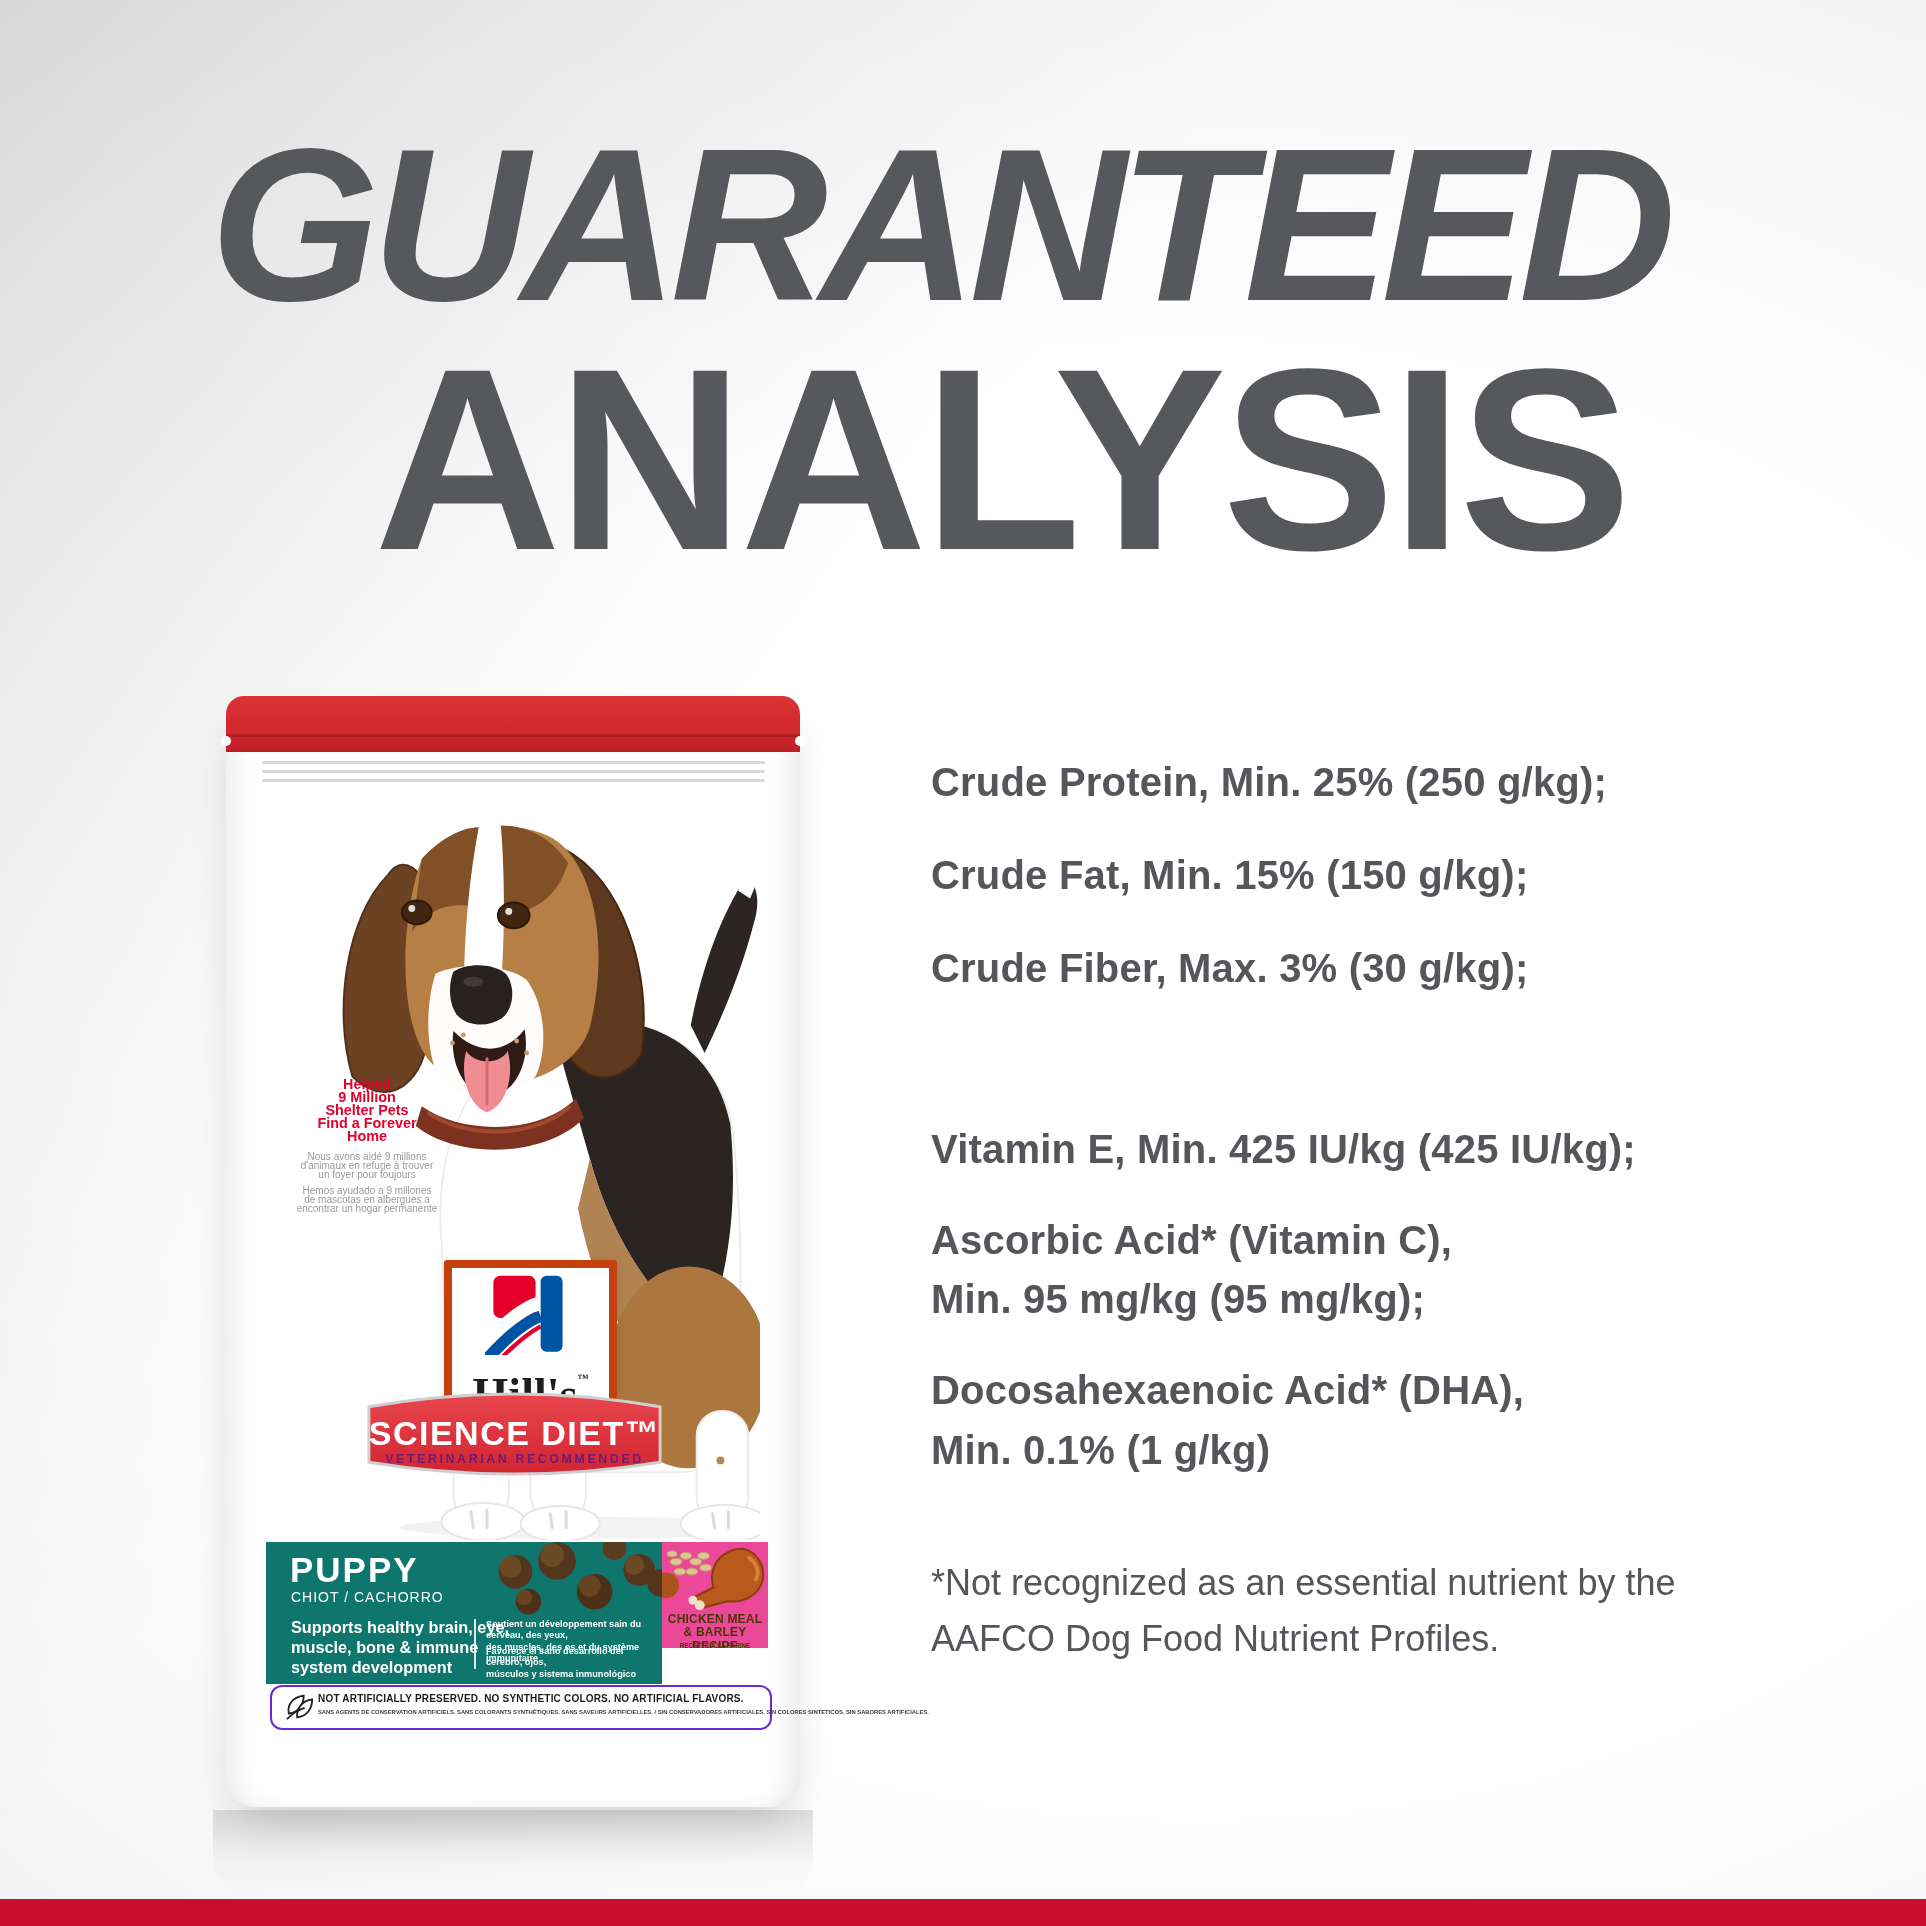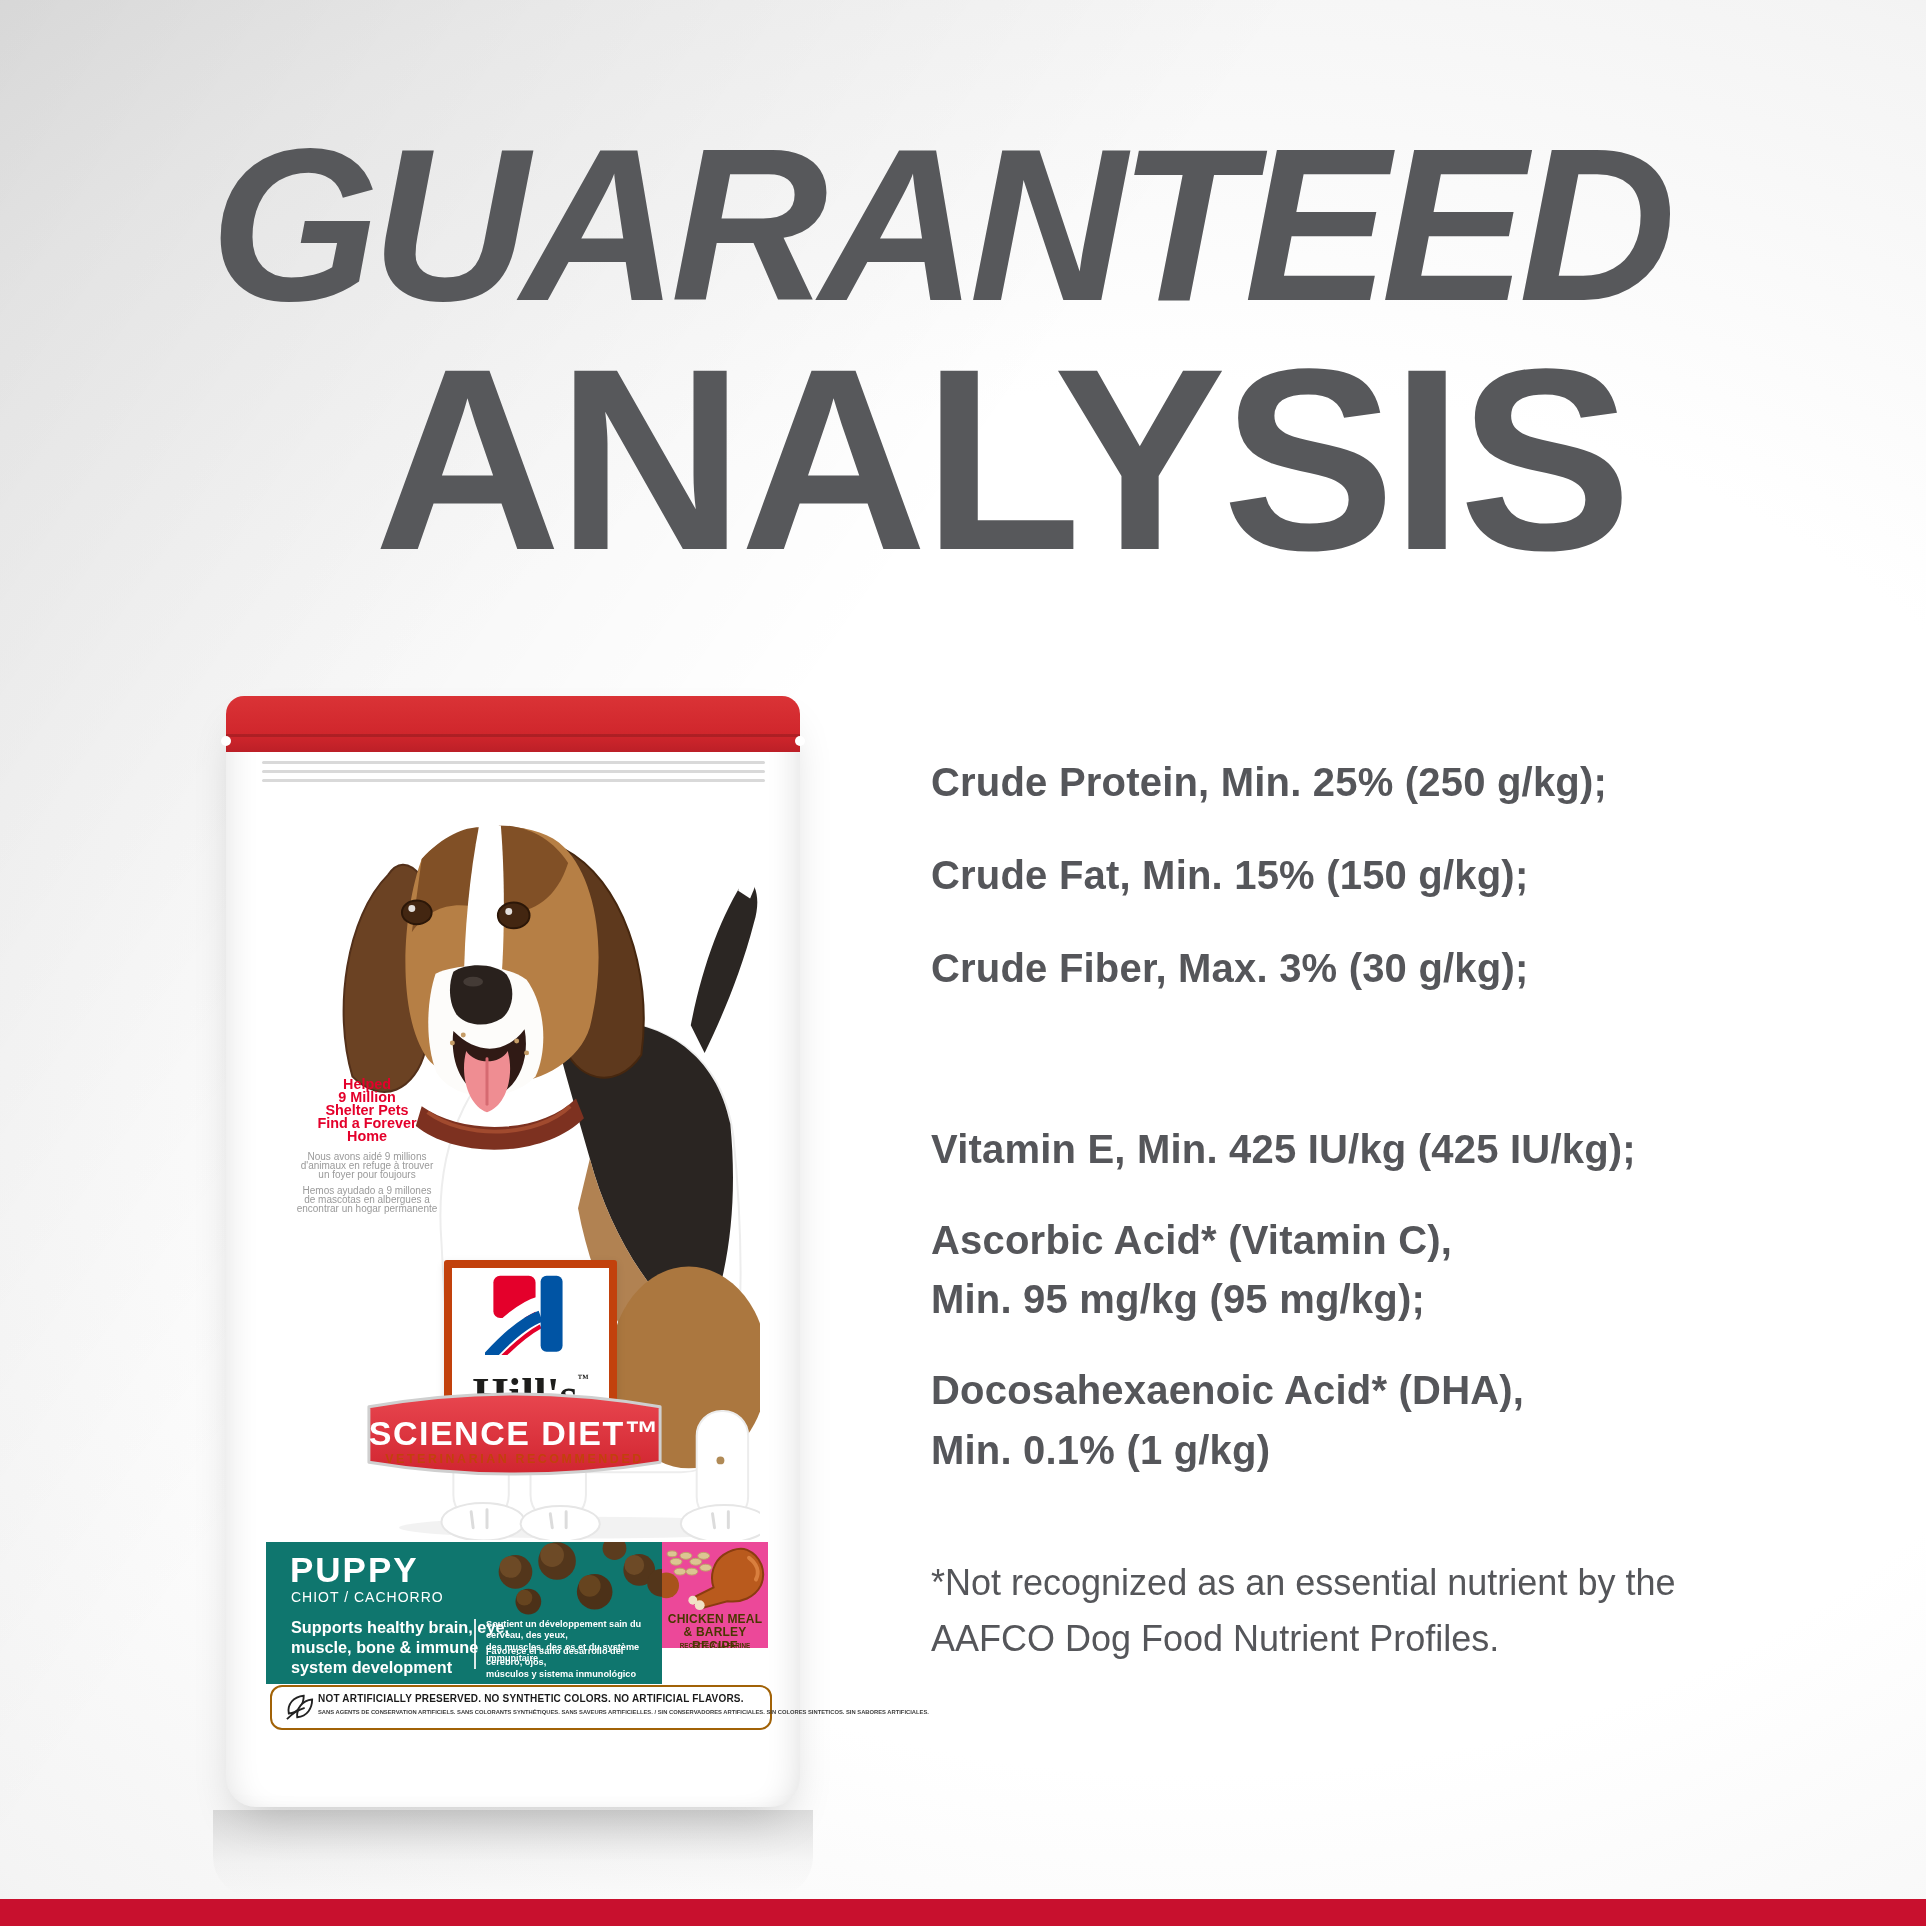--- a/index.html
+++ b/index.html
@@ -32,35 +32,35 @@
   .promo{left:61px;top:382px;width:160px;text-align:center;}
   .promo-en div{color:#E4002B;font-size:14.4px;line-height:13px;font-weight:700;}
   .promo-intl div{color:#9a9a9a;font-size:10px;line-height:9px;font-weight:400;}
   .promo-fr{margin-top:9px;} .promo-es{margin-top:7px;}
   
   .logobox{left:218px;top:564px;width:157px;height:141px;background:#fff;border:8px solid #c2410c;border-radius:3px;box-shadow:0 3px 8px rgba(0,0,0,.10);}
   .brand{left:0;top:87px;width:157px;text-align:center;color:#1d1d1b;font-family:"Liberation Serif",serif;font-weight:700;font-size:46px;line-height:46px;}
   .brand sup{font-size:11px;vertical-align:28px;letter-spacing:0;}
   .banner{left:133px;top:693px;width:311px;height:91px;}
   .banner-title{left:0;top:27px;width:311px;text-align:center;color:#fff;font-size:34px;font-weight:700;letter-spacing:1.5px;line-height:34px;white-space:nowrap;}
-  .banner-sub{left:0;top:64px;width:311px;text-align:center;color:#c2410c;font-size:12.4px;font-weight:700;letter-spacing:2.6px;line-height:13px;white-space:nowrap;}
+  .banner-sub{left:0;top:64px;width:311px;text-align:center;color:#701a75;font-size:12.4px;font-weight:700;letter-spacing:2.6px;line-height:13px;white-space:nowrap;}
   
   .green{left:40px;top:846px;width:396px;height:142px;background:#0f766e;overflow:hidden;}
   .g-title{left:24px;top:8px;color:#fff;font-size:35px;font-weight:700;letter-spacing:2px;}
   .g-sub{left:25px;top:47px;color:#fff;font-size:14px;font-weight:400;letter-spacing:1px;}
   .g-claim{left:25px;top:75px;color:#fff;font-size:16.3px;line-height:20px;font-weight:700;}
   .g-div{left:208px;top:77px;width:2px;height:50px;background:rgba(255,255,255,.85);}
   .g-fr{left:220px;top:77px;color:#fff;font-size:9.2px;line-height:11.4px;font-weight:700;}
   .g-es{left:220px;top:104px;color:#fff;font-size:9.2px;line-height:11.4px;font-weight:700;}
   .yellow{left:436px;top:846px;width:106px;height:106px;background:#ec4899;overflow:hidden;}
   .y-title{left:0;top:71px;width:106px;text-align:center;color:#4a3700;font-size:12px;line-height:13.4px;font-weight:700;letter-spacing:0.2px;}
   .y-intl{width:106px;text-align:center;color:#4a3700;font-size:6.3px;line-height:7.3px;font-weight:700;}
   .y-fr{left:0;top:100px;} .y-es{left:0;top:118px;}
   
-  .capsule{left:44px;top:989px;width:498px;height:41px;background:#fff;border:2px solid #a16207;border-radius:12px;}
+  .capsule{left:44px;top:989px;width:498px;height:41px;background:#fff;border:2px solid #6d28d9;border-radius:12px;}
   .fp1{left:46px;top:6px;color:#1a1a1a;font-size:10px;font-weight:700;letter-spacing:0.2px;white-space:nowrap;}
   .fp2{left:46px;top:22px;color:#3c3c3c;font-size:5.8px;font-weight:700;white-space:nowrap;}
   .kibsvg{left:0;top:0;width:396px;height:142px;}
 </style>
 </head>
 <body>
 
 <div class="canvas">
 
   <div class="abs title title1">GUARANTEED</div>

